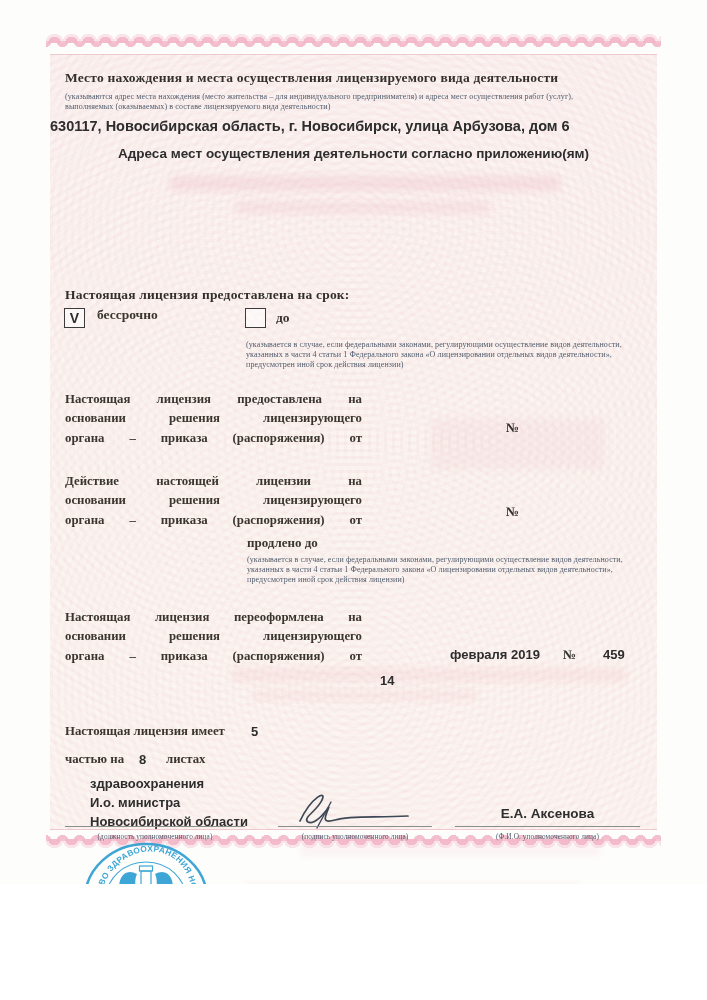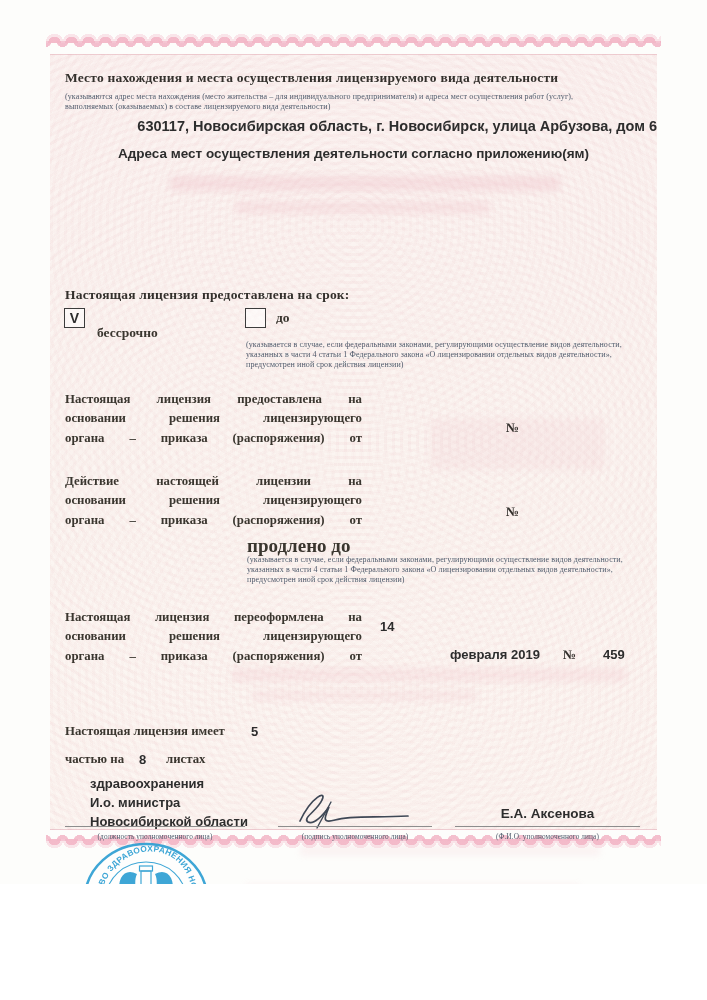--- a/index.html
+++ b/index.html
@@ -84,28 +84,28 @@
   <div class="ghost" style="left:232px; top:668px; width:395px; height:14px; opacity:.7;"></div>
   <div class="ghost" style="left:252px; top:690px; width:225px; height:11px; opacity:.6;"></div>
   <div class="ghost" style="left:245px; top:884px; width:335px; height:16px; opacity:.6;"></div>
   <div class="ghost" style="left:300px; top:845px; width:300px; height:11px; opacity:.5;"></div>
 
   <div class="abs h-serif" style="left:65px; top:70px; width:580px;">Место нахождения и места осуществления лицензируемого вида деятельности</div>
   <div class="abs small-note" style="left:65px; top:92px; width:578px;">
     <div>(указываются адрес места нахождения (место жительства – для индивидуального предпринимателя) и адреса мест осуществления работ (услуг),</div>
     <div>выполняемых (оказываемых) в составе лицензируемого вида деятельности)</div>
   </div>
-  <div class="abs sans-b" style="left:50px; top:118px; width:607px; text-align:right; font-size:14.5px;">630117, Новосибирская область, г. Новосибирск, улица Арбузова, дом 6</div>
+  <div class="abs sans-b" style="left:50px; top:118px; width:607px; text-align:left; font-size:14.5px;">630117, Новосибирская область, г. Новосибирск, улица Арбузова, дом 6</div>
   <div class="abs sans-b" style="left:50px; top:146px; width:607px; text-align:center; font-size:13.5px;">Адреса мест осуществления деятельности согласно приложению(ям)</div>
 
   <div class="abs h-serif" style="left:65px; top:287px;">Настоящая лицензия предоставлена на срок:</div>
   <div class="checkbox" style="left:64px; top:308px;">
     <span>V</span>
   </div>
-  <div class="abs body-serif" style="left:97px; top:325px; font-size:13.5px;">бессрочно</div>
+  <div class="abs body-serif" style="left:97px; top:307px; font-size:13.5px;">бессрочно</div>
   <div class="checkbox" style="left:245px; top:308px;"></div>
   <div class="abs body-serif" style="left:276px; top:310px; font-size:13.5px;">до</div>
   <div class="abs small-note" style="left:246px; top:340px; width:400px;">
     <div>(указывается в случае, если федеральными законами, регулирующими осуществление видов деятельности,</div>
     <div>указанных в части 4 статьи 1 Федерального закона «О лицензировании отдельных видов деятельности»,</div>
     <div>предусмотрен иной срок действия лицензии)</div>
   </div>
 
   <div class="abs body-serif para" style="left:65px; top:390px;">
     <div>Настоящая лицензия предоставлена на</div>
@@ -114,33 +114,33 @@
   </div>
   <div class="abs num-sign" style="left:506px; top:420px;">№</div>
 
   <div class="abs body-serif para" style="left:65px; top:472px;">
     <div>Действие настоящей лицензии на</div>
     <div>основании решения лицензирующего</div>
     <div>органа – приказа (распоряжения) от</div>
   </div>
   <div class="abs num-sign" style="left:506px; top:504px;">№</div>
 
-  <div class="abs body-serif" style="left:247px; top:535px; font-size:19px;">продлено до</div>
+  <div class="abs body-serif" style="left:247px; top:535px; font-size:13px;">продлено до</div>
   <div class="abs small-note" style="left:247px; top:555px; width:400px;">
     <div>(указывается в случае, если федеральными законами, регулирующими осуществление видов деятельности,</div>
     <div>указанных в части 4 статьи 1 Федерального закона «О лицензировании отдельных видов деятельности»,</div>
     <div>предусмотрен иной срок действия лицензии)</div>
   </div>
 
   <div class="abs body-serif para" style="left:65px; top:608px;">
     <div>Настоящая лицензия переоформлена на</div>
     <div>основании решения лицензирующего</div>
     <div>органа – приказа (распоряжения) от</div>
   </div>
-  <div class="abs sans-b" style="left:380px; top:619px; font-size:13px;">14</div>
+  <div class="abs sans-b" style="left:380px; top:673px; font-size:13px;">14</div>
   <div class="abs sans-b" style="left:450px; top:647px; font-size:13px;">февраля 2019</div>
   <div class="abs num-sign" style="left:563px; top:647px;">№</div>
   <div class="abs sans-b" style="left:603px; top:647px; font-size:13px;">459</div>
 
   <div class="abs body-serif" style="left:65px; top:724px;text-align:center;">Настоящая лицензия имеет</div>
   <div class="abs sans-b" style="left:251px; top:724px; font-size:13px;">5</div>
   <div class="abs body-serif" style="left:65px; top:752px;">частью на</div>
   <div class="abs sans-b" style="left:139px; top:752px; font-size:13px;">8</div>
   <div class="abs body-serif" style="left:166px; top:752px;">листах</div>
 

